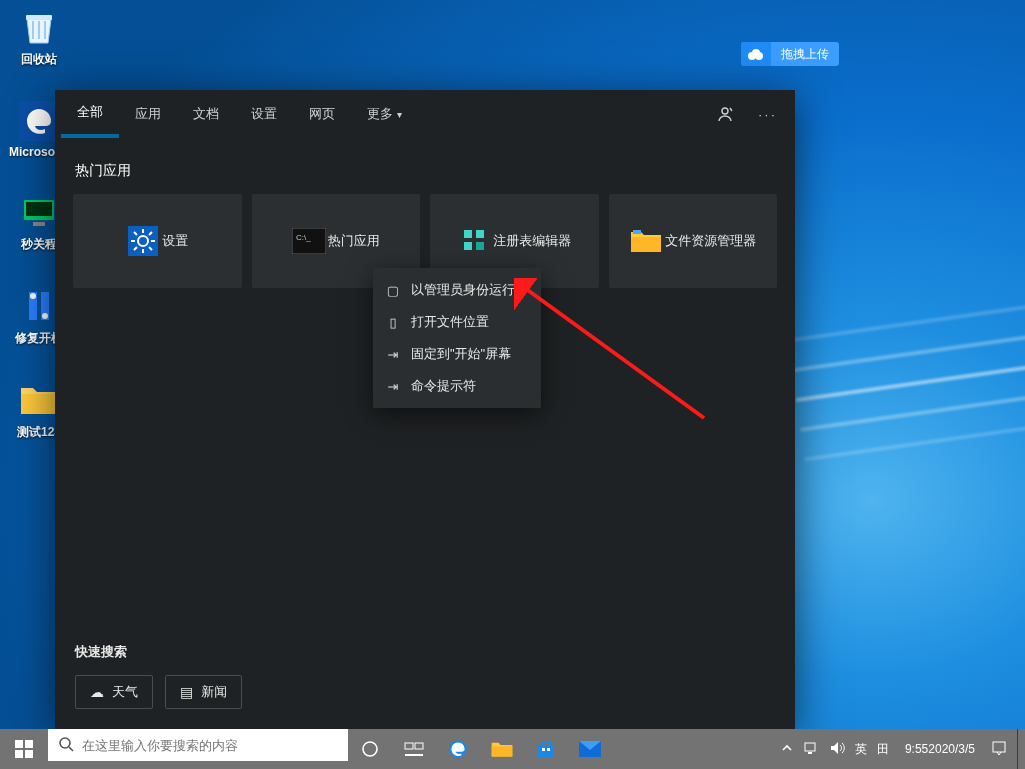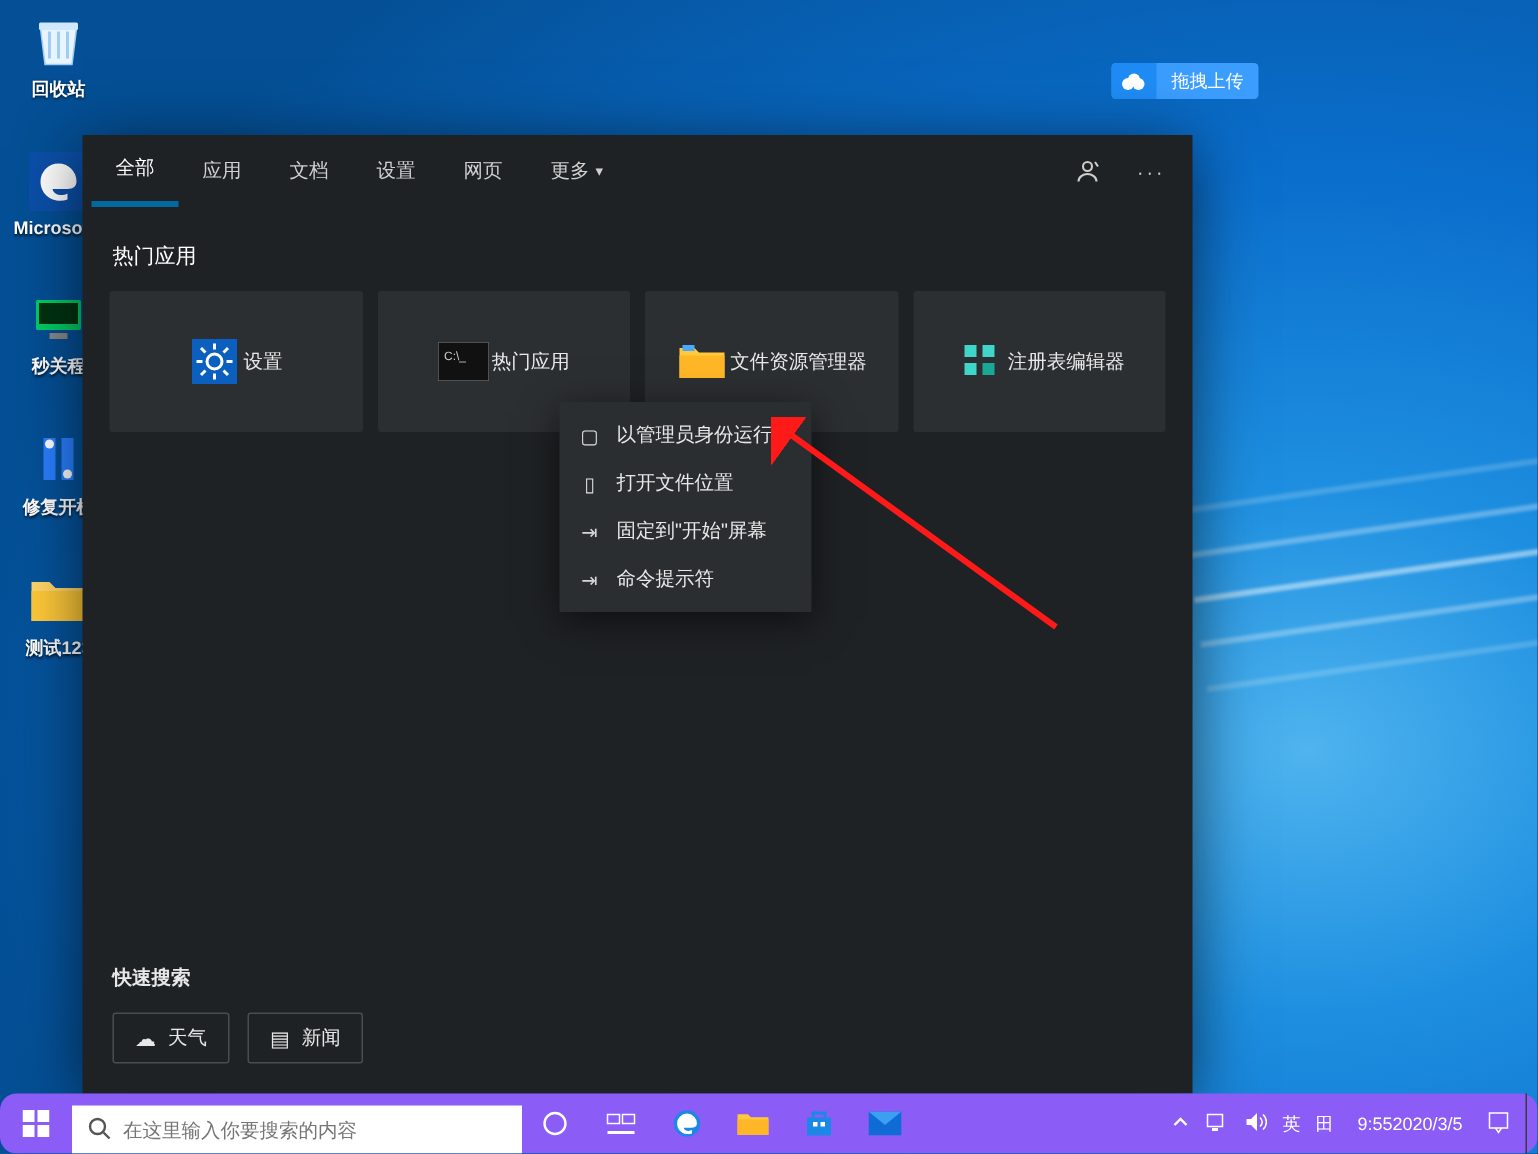--- a/index.html
+++ b/index.html
@@ -53,22 +53,22 @@
 
 
 .panel-bottom { margin-top:auto; padding:20px; }
 .qs-title { font-size:13px; font-weight:600; margin-bottom:14px; }
 .qs-row { display:flex; gap:12px; }
 .qs-btn { height:34px; padding:0 14px; border:1px solid #4a4d50; border-radius:2px; display:flex; align-items:center; gap:8px;
   font-size:13px; cursor:pointer; }
 .qs-btn .qi { font-size:14px; }
 
 
-.taskbar { position:absolute; left:0; right:0; bottom:0; height:40px; background:#8b5cf6; display:flex; align-items:flex-end;
-  color:#fff; font-size:13px;border-radius:11px; }
+.taskbar { position:absolute; left:0; right:0; bottom:0; height:40px; background:#737373; display:flex; align-items:flex-start;
+  color:#fff; font-size:13px; }
 .start { width:48px; height:40px; display:flex; align-items:center; justify-content:center; cursor:pointer; }
 .search-box { width:300px; height:32px; background:#fff; display:flex; align-items:center; gap:8px; padding:0 10px; }
 .search-box .sico { color:#555; }
 .search-box input { border:none; outline:none; flex:1; font-size:13px; color:#333; background:transparent; }
 .tb-btn { width:44px; height:40px; display:flex; align-items:center; justify-content:center; cursor:pointer; }
 .tb-spacer { flex:1; }
 .tray { display:flex; align-items:center; gap:10px; padding-right:2px; font-size:12px; }
 .tray .clk { display:flex; flex-direction:row; align-items:flex-end; line-height:1.2; padding:0 6px; }
 .tray .t-item { cursor:pointer; }
 .showdesk { width:6px; height:40px; border-left:1px solid #3a3a3a; }
@@ -186,38 +186,38 @@
       <div class="ticon">
         <svg width="34" height="26" viewBox="0 0 34 26">
             <rect width="34" height="26" fill="#111" stroke="#666"></rect>
             <text x="4" y="12" fill="#ccc" font-size="8">C:\_</text>
           </svg>
       </div>
       <div class="tlabel">热门应用</div>
     </div>
     <div class="tile">
       <div class="ticon">
-        <svg width="32" height="26" viewBox="0 0 32 26">
-            <path d="M1 4h10l3 3h17v17H1z" fill="#ffca3a"></path>
-            <rect x="1" y="9" width="30" height="15" fill="#ffb627"></rect>
-            <rect x="3" y="2" width="8" height="4" fill="#4aa8ff"></rect>
-          </svg>
-      </div>
-      <div class="tlabel">文件资源管理器</div>
-    </div>
-    <div class="tile">
-      <div class="ticon">
         <svg width="28" height="30" viewBox="0 0 28 30">
             <rect x="4" y="4" width="8" height="8" fill="#3fd6c9"></rect>
             <rect x="16" y="4" width="8" height="8" fill="#3fd6c9"></rect>
             <rect x="4" y="16" width="8" height="8" fill="#3fd6c9"></rect>
             <rect x="16" y="16" width="8" height="8" fill="#1aa896"></rect>
           </svg>
       </div>
       <div class="tlabel">注册表编辑器</div>
+    </div>
+    <div class="tile">
+      <div class="ticon">
+        <svg width="32" height="26" viewBox="0 0 32 26">
+            <path d="M1 4h10l3 3h17v17H1z" fill="#ffca3a"></path>
+            <rect x="1" y="9" width="30" height="15" fill="#ffb627"></rect>
+            <rect x="3" y="2" width="8" height="4" fill="#4aa8ff"></rect>
+          </svg>
+      </div>
+      <div class="tlabel">文件资源管理器</div>
     </div>
   </div>
 
   <div class="panel-bottom">
     <div class="qs-title">快速搜索</div>
     <div class="qs-row">
       <div class="qs-btn">
         <span class="qi">☁</span>
         <span>天气</span>
       </div>

